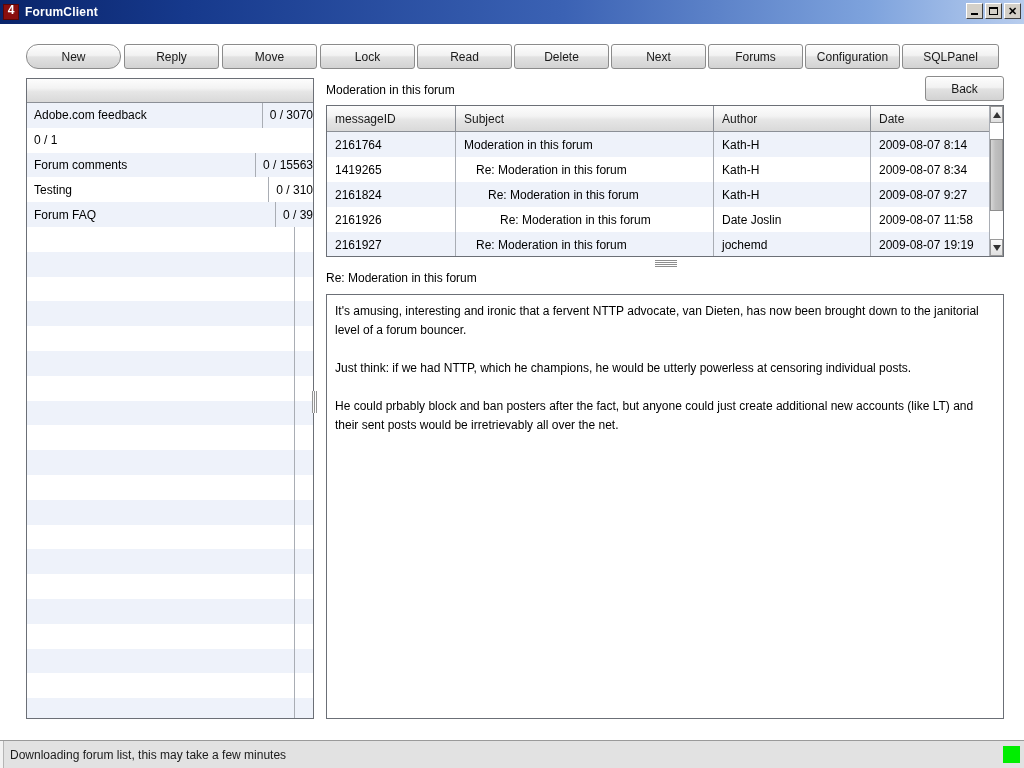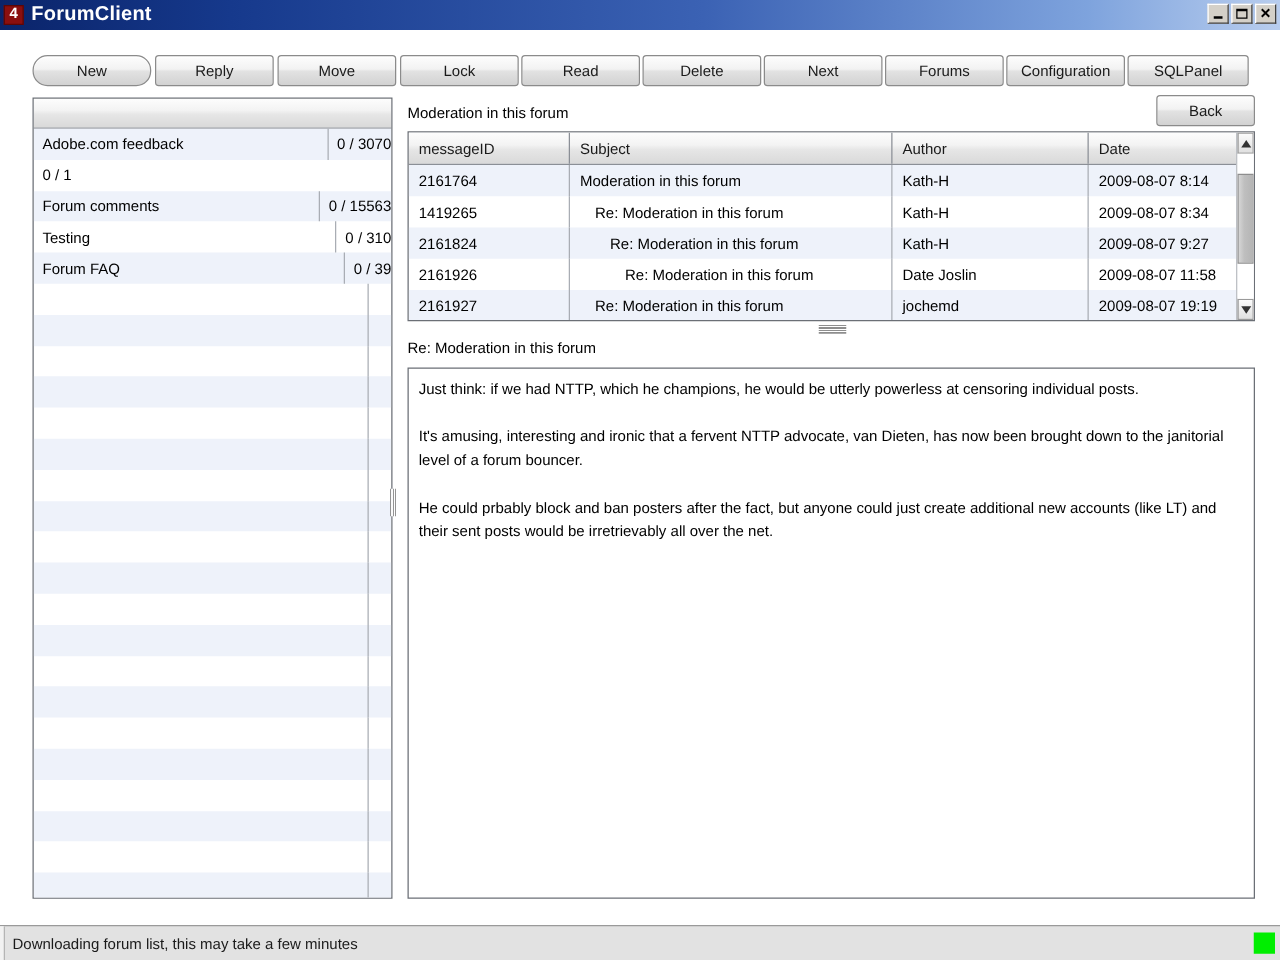--- a/index.html
+++ b/index.html
@@ -37,21 +37,21 @@
   .app-icon::after {
     content: "4";
     position: absolute; left: 0; right: 0; top: -2px;
     text-align: center;
     font-size: 12px; font-weight: bold;
     color: #ffffff;
     font-family: "Liberation Sans", sans-serif;
   }
   .title-text {
     color: #ffffff;
-    font-size: 16px; font-weight: bold;
+    font-size: 12px; font-weight: bold;
     margin-left: 6px;
     letter-spacing: 0.2px;
     white-space: nowrap;
   }
   .title-buttons {
     position: absolute; right: 3px; top: 3px;
     display: flex; gap: 2px;
   }
   .tbtn {
     width: 17px; height: 16px;
@@ -510,22 +510,22 @@
         </div>
     </div>
   </div>
 
   <div class="hsplit">
     <div class="grip"></div>
   </div>
 
   <div class="body-title">Re: Moderation in this forum</div>
   <div class="body-panel" id="body-panel">
+      <p class="body-para">It's amusing, interesting and ironic that a fervent NTTP advocate, van Dieten, has now been brought down to the janitorial level of a forum bouncer.</p>
       <p class="body-para">Just think:  if we had NTTP, which he champions, he would be utterly powerless at censoring individual posts.</p>
-      <p class="body-para">It's amusing, interesting and ironic that a fervent NTTP advocate, van Dieten, has now been brought down to the janitorial level of a forum bouncer.</p>
       <p class="body-para">He could prbably block and ban posters after the fact, but anyone could just create additional new accounts (like LT) and their sent posts would be irretrievably all over the net.</p>
     </div>
 
   <div class="statusbar">
     <div class="status-left-edge"></div>
     <div class="status-text">Downloading forum list, this may take a few minutes</div>
     <div class="status-indicator" style="background: rgb(0, 238, 0);"></div>
   </div>
 
 </div>

